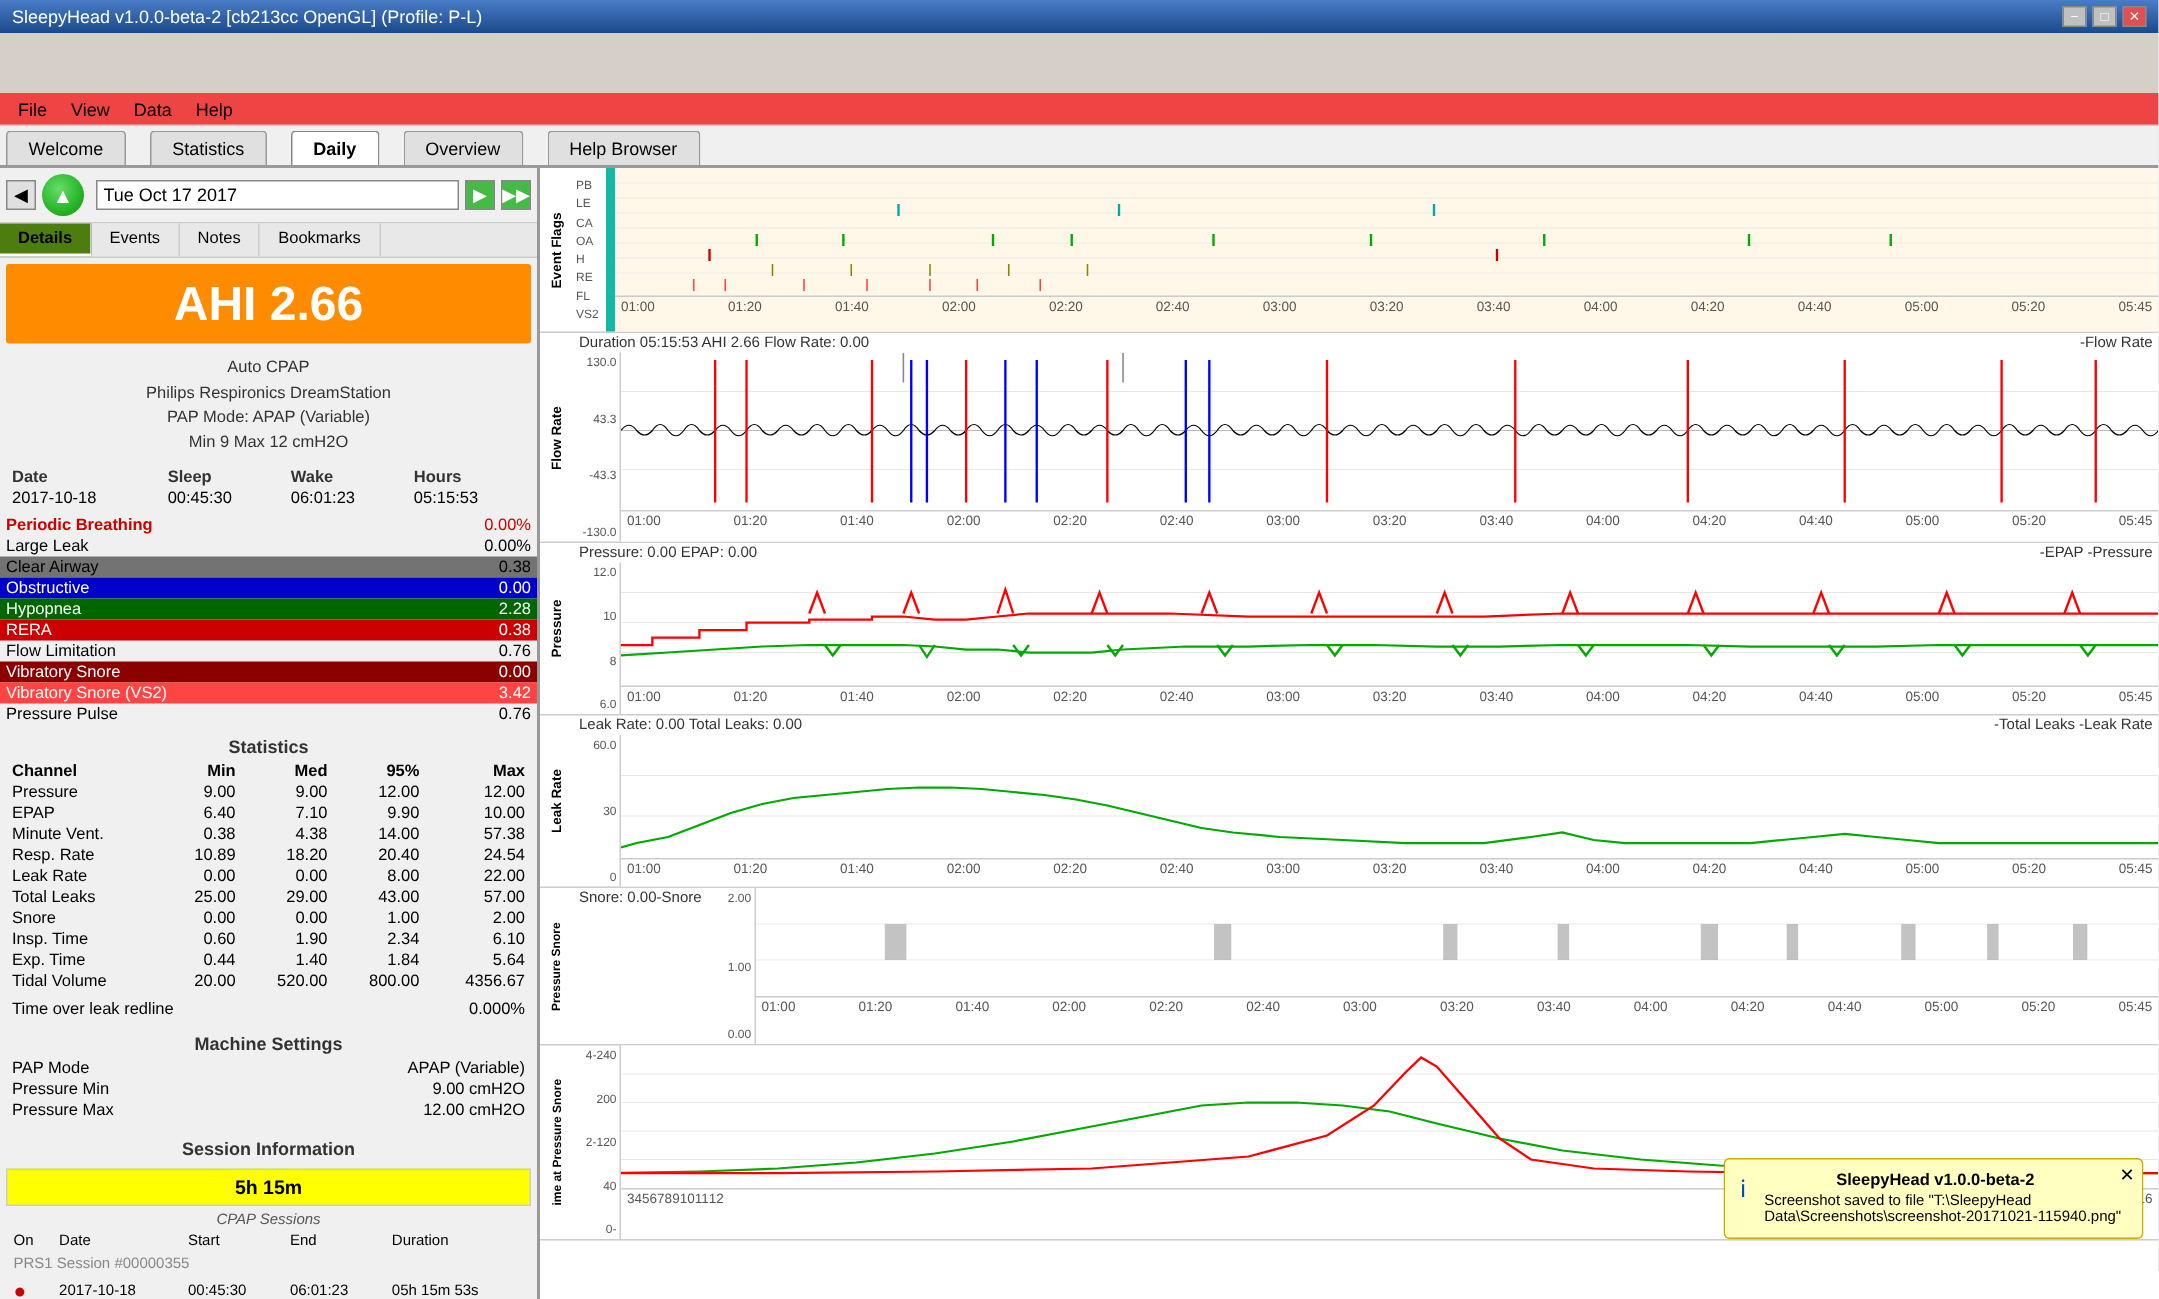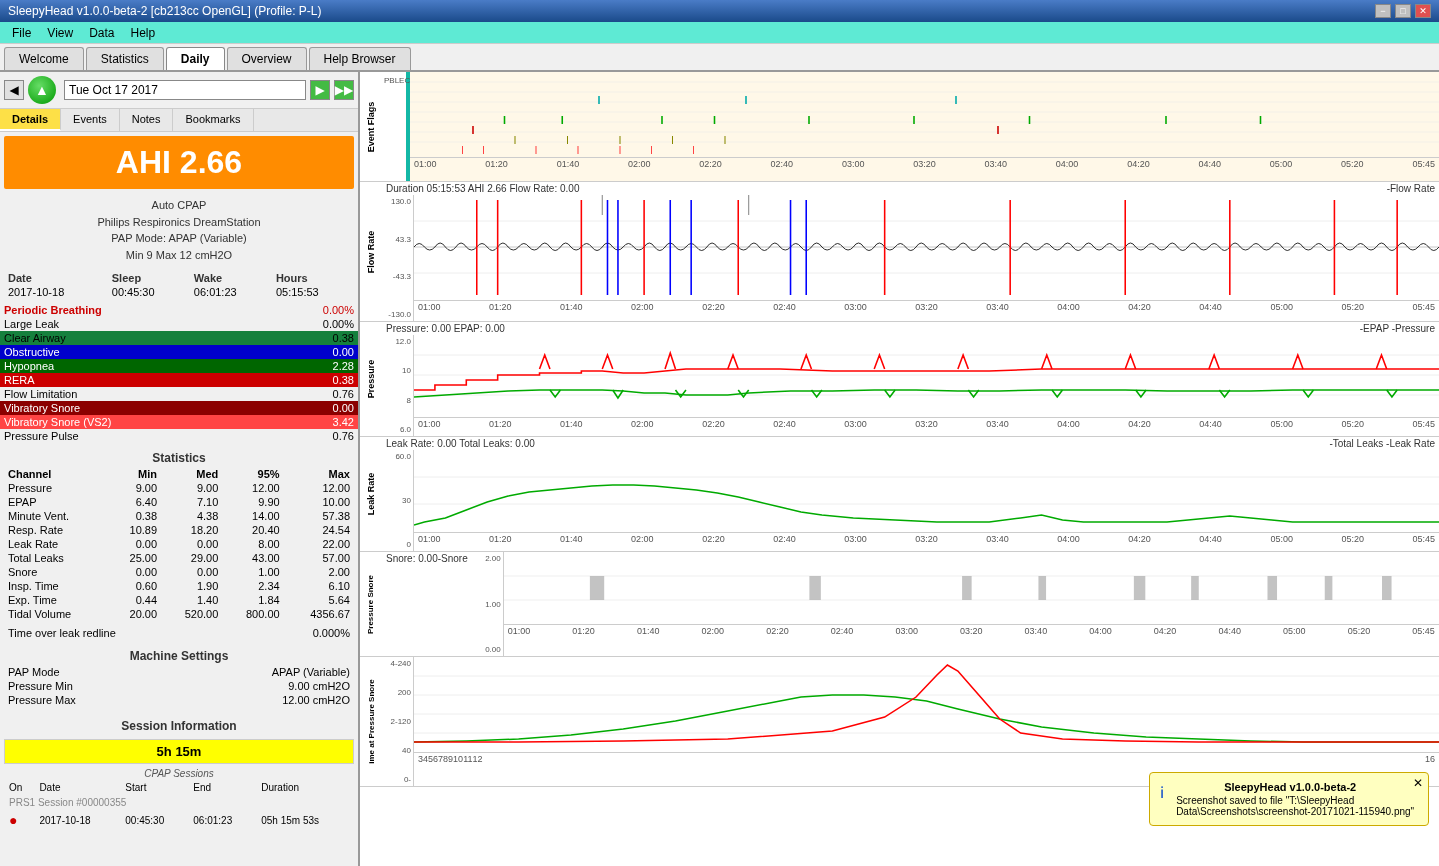--- a/index.html
+++ b/index.html
@@ -20,26 +20,27 @@
     .titlebar-btn {
       width: 16px; height: 14px;
       background: #c0c0c0;
       border: 1px solid #888;
       display: flex; align-items: center; justify-content: center;
       font-size: 9px; cursor: pointer;
     }
 
     
     #menubar {
-      background: #5eead4;
+      background: #ef4444;
       height: 22px;
       display: flex;
       align-items: center;
       padding: 0 4px;
       border-bottom: 1px solid #ccc;
+      margin-top: 40px;
     }
     .menu-item {
       padding: 2px 8px;
       font-size: 12px;
       cursor: pointer;
     }
 
     
     #tabbar {
       background: #f0f0f0;
@@ -49,21 +50,21 @@
       padding: 0 4px;
       border-bottom: 2px solid #999;
     }
     .tab {
       padding: 4px 14px;
       font-size: 12px;
       cursor: pointer;
       border: 1px solid #999;
       border-bottom: none;
       background: #e0e0e0;
-      margin-right: 2px;
+      margin-right: 16px;
       border-radius: 3px 3px 0 0;
     }
     .tab.active {
       background: white;
       border-color: #888;
       font-weight: bold;
     }
 
     
     #main {
@@ -114,21 +115,21 @@
       border-bottom: 1px solid #ccc;
       background: #e8e8e8;
     }
     .left-tab {
       padding: 4px 12px;
       font-size: 11px;
       cursor: pointer;
       border-right: 1px solid #ccc;
     }
     .left-tab.active {
-      background: #fde047;
+      background: #4d7c0f;
       border-bottom: 2px solid white;
       font-weight: bold;
     }
 
     
     #ahi-box {
       background: #ff8c00;
       color: white;
       text-align: center;
       font-size: 32px;
@@ -154,21 +155,21 @@
     #stats-table td { padding: 1px 4px; }
 
     
     .event-row {
       display: flex;
       justify-content: space-between;
       padding: 1px 4px;
       font-size: 11px;
       gap: 24px;
     }
-    .event-row.cyan-bg { background: #15803d; }
+    .event-row.cyan-bg { background: #737373; }
     .event-row.blue-bg { background: #0000cc; color: white; }
     .event-row.red-bg { background: #cc0000; color: white; }
     .event-row.dark-red-bg { background: #8b0000; color: white; }
     .event-row.red2-bg { background: #ff4444; color: white; }
 
     
     #channel-stats { padding: 4px; }
     #channel-stats table { width: 100%; border-collapse: collapse; font-size: 11px; }
     #channel-stats td, #channel-stats th { padding: 1px 4px; text-align: right; }
     #channel-stats td:first-child, #channel-stats th:first-child { text-align: left; }
@@ -525,21 +526,21 @@
   <div id="right-panel">
 
     <div class="chart-section" style="height:110px;">
       <div style="display:flex;height:100%;">
         <div style="width:22px;display:flex;align-items:center;justify-content:center;">
           <span style="transform:rotate(-90deg);font-size:9px;font-weight:bold;white-space:nowrap;">Event Flags</span>
         </div>
         <div style="flex:1;position:relative;">
           <div style="display:flex;height:100%;">
 
-            <div style="width:28px;font-size:8px;color:#555;display:flex;flex-direction:row;justify-content:space-evenly;padding:4px 2px;border-right:4px solid #14b8a6;">
+            <div style="width:28px;font-size:8px;color:#555;display:flex;flex-direction:column;justify-content:space-evenly;padding:4px 2px;border-right:6px solid #14b8a6;">
               <span>PB</span>
                 <span>LE</span>
                 <span>CA</span>
                 <span>OA</span>
                 <span>H</span>
                 <span>RE</span>
                 <span>FL</span>
                 <span>VS2</span>
             </div>
             <div style="flex:1;position:relative;background:#fff8e8;overflow:hidden;">

